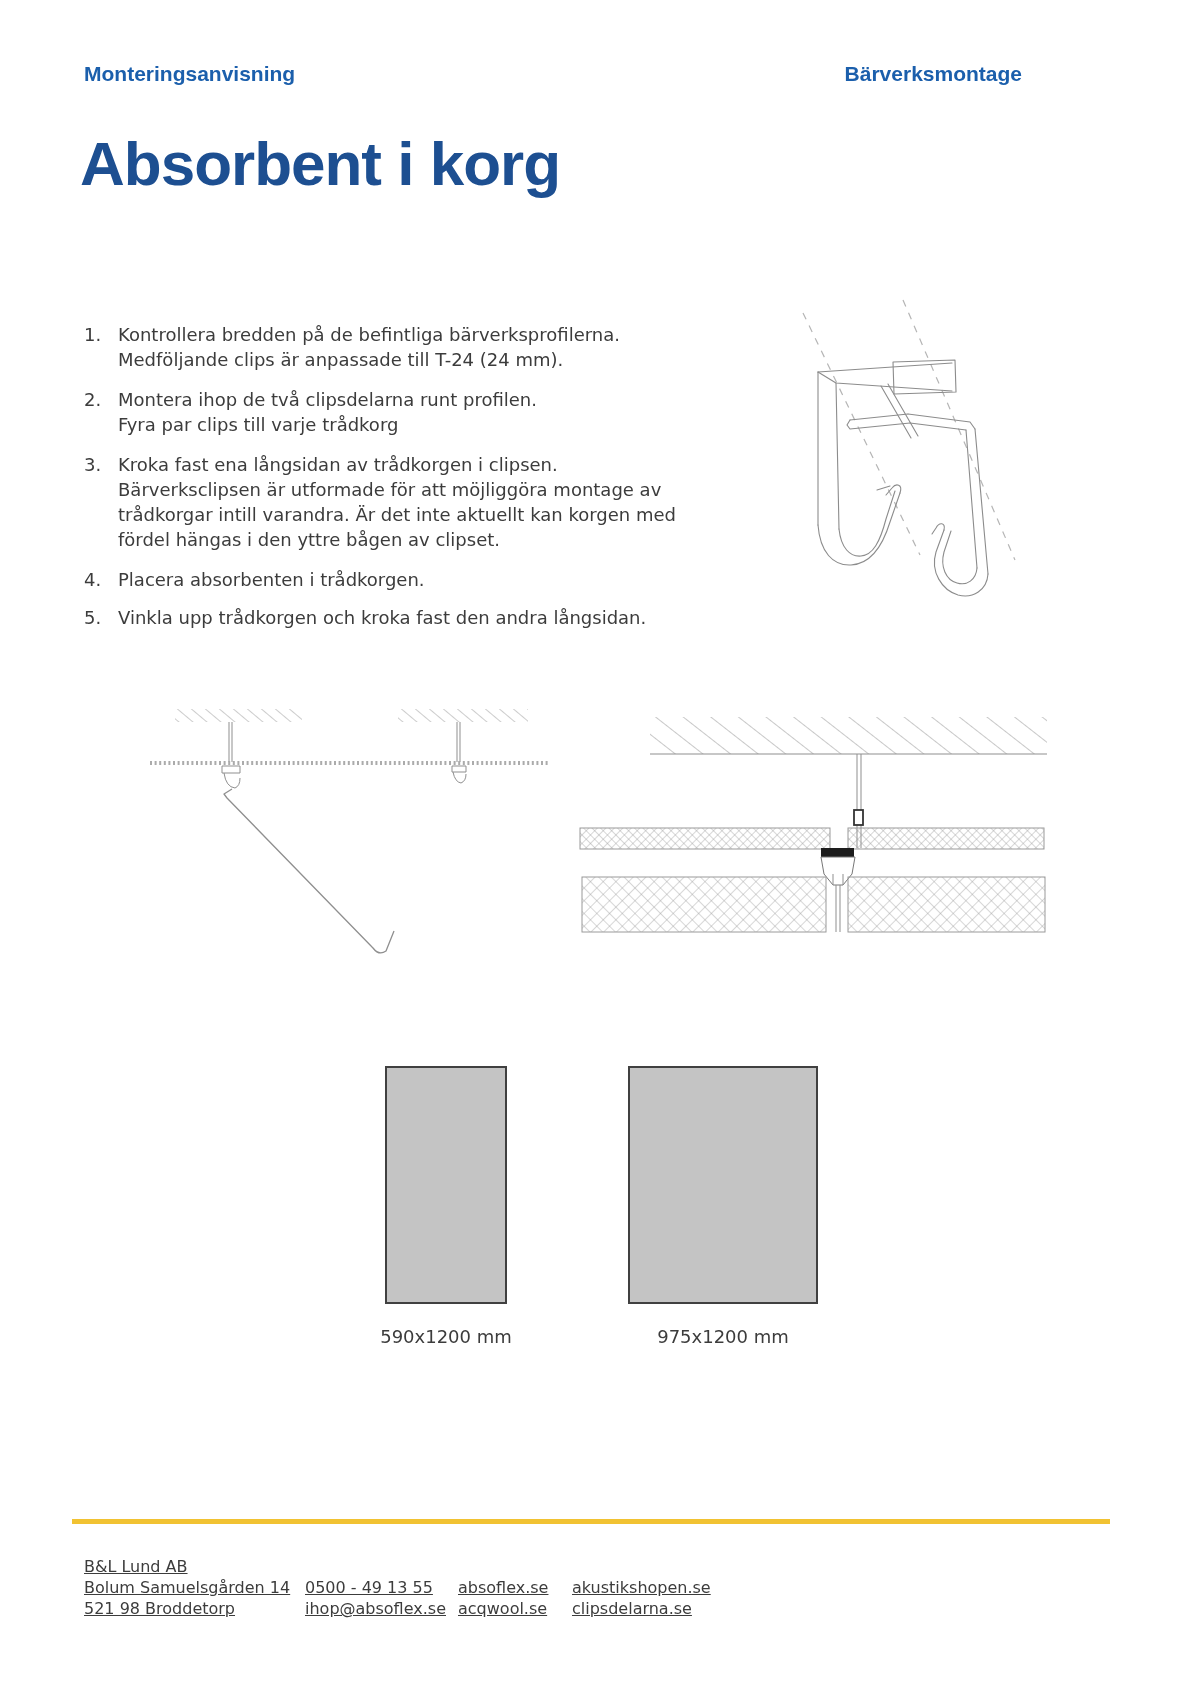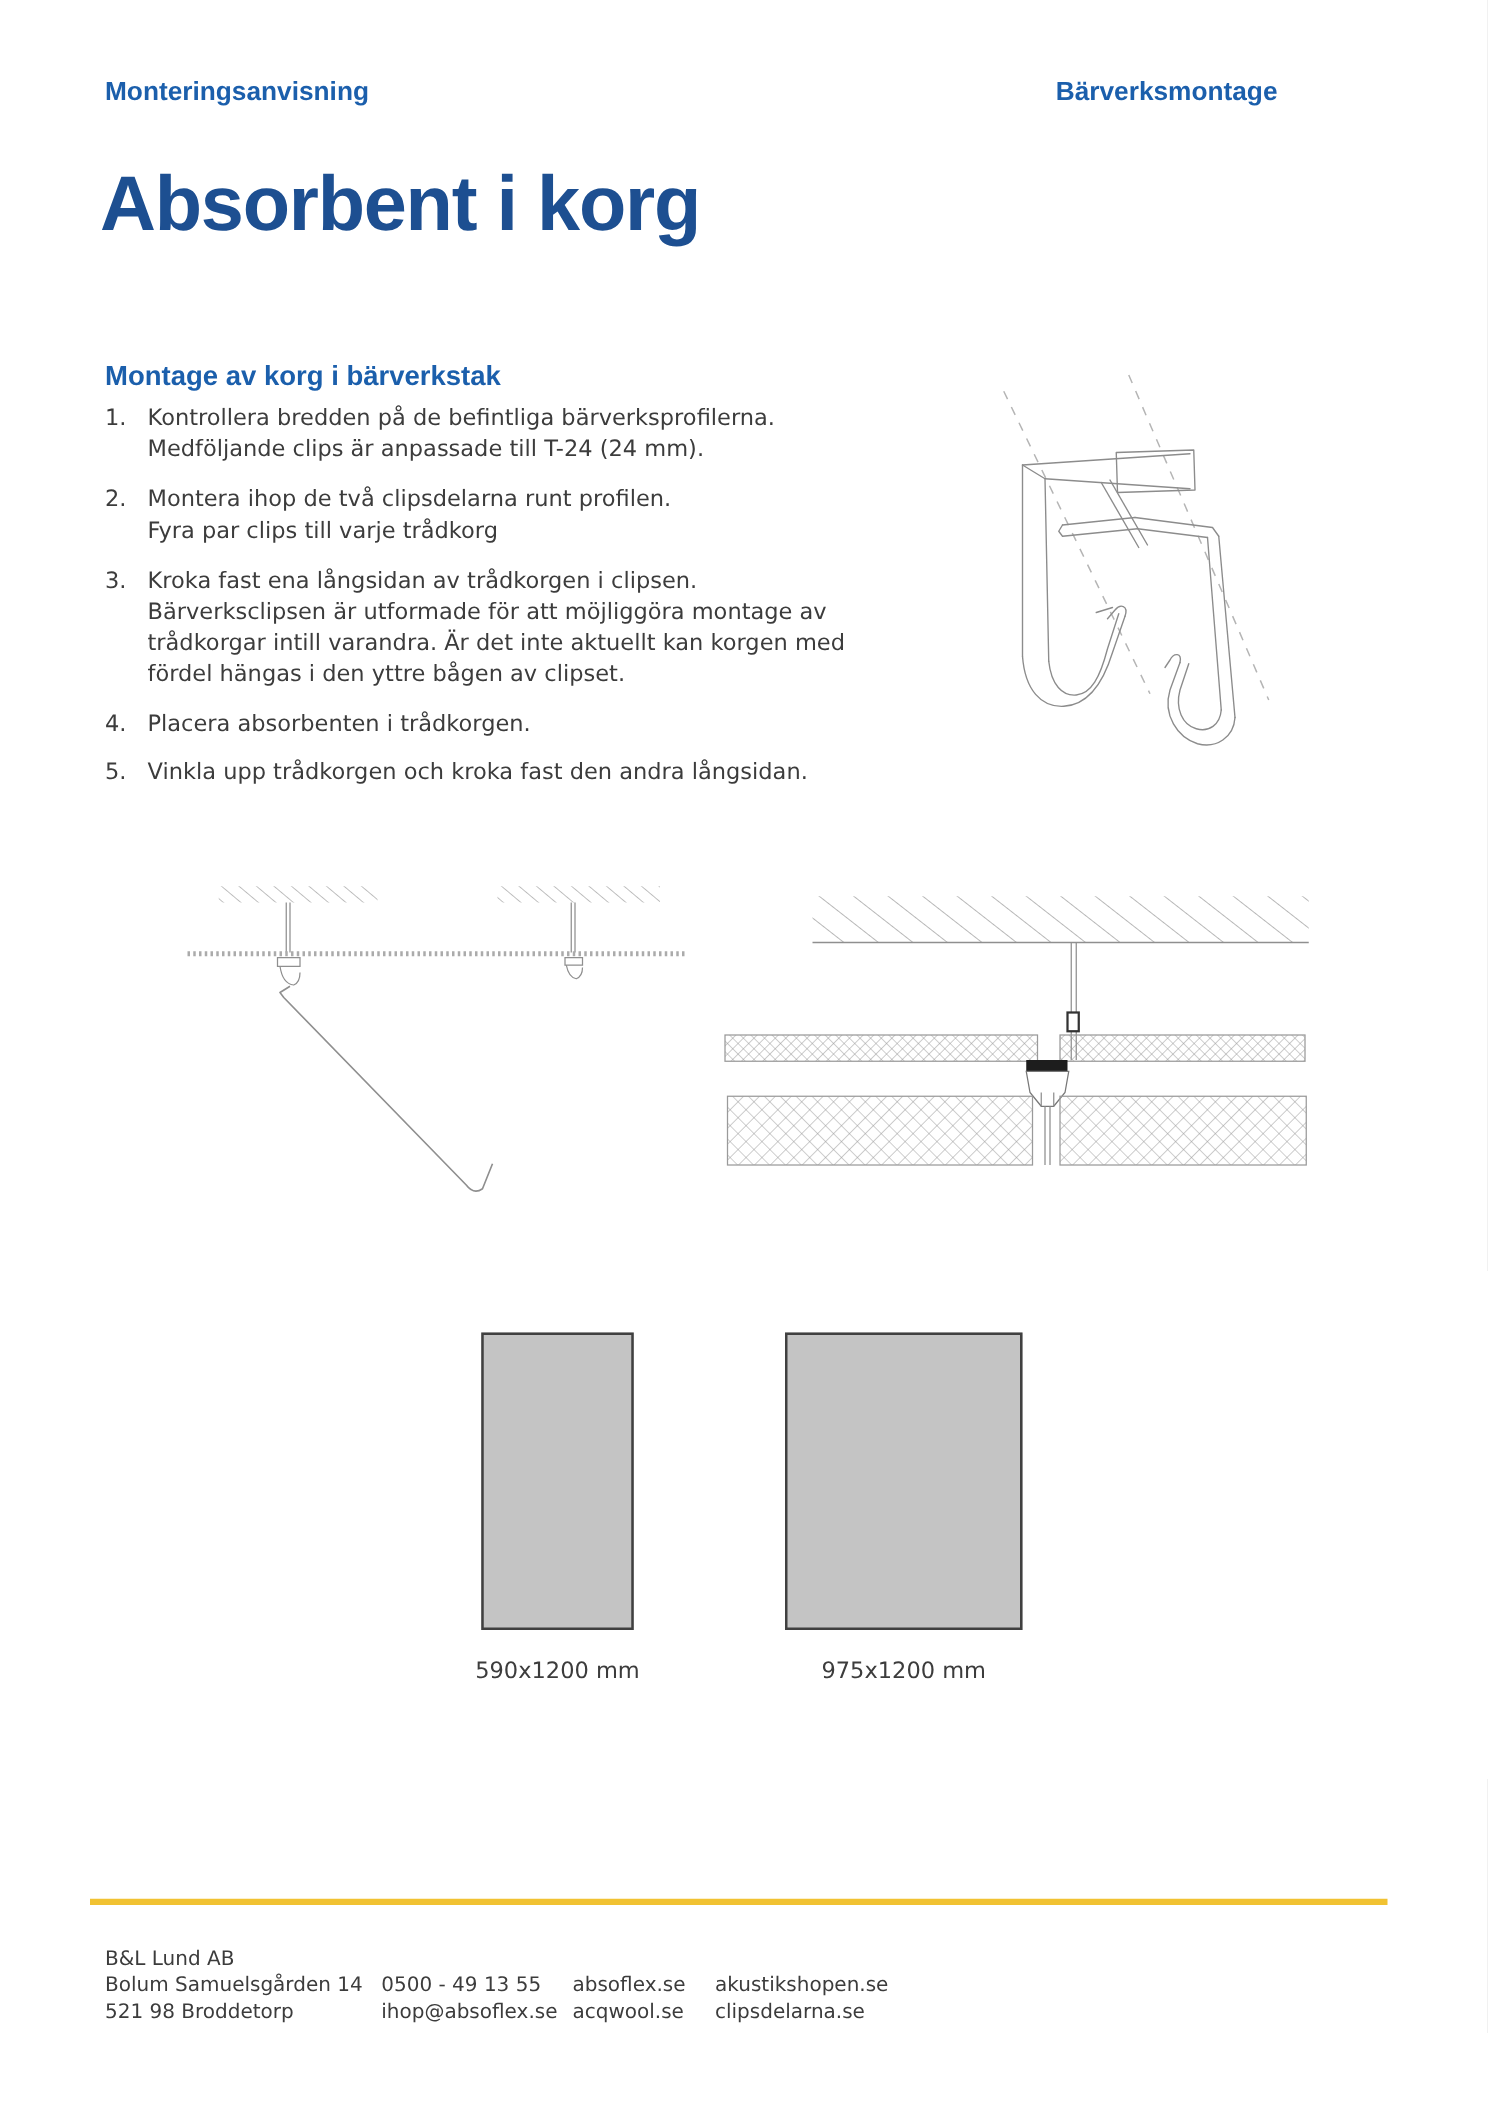--- a/index.html
+++ b/index.html
@@ -37,21 +37,21 @@
   .panel-right{left:628px;width:190px;}
   .panel-caption{
     position:absolute;top:1326px;width:140px;text-align:center;font-size:18px;
   }
   .caption-left{left:376px;}
   .caption-right{left:653px;}
   .rule-yellow{
     position:absolute;left:72px;top:1519px;width:1038px;height:5px;
     background:var(--rule-yellow,#f1c232);
   }
-  .footer-col{position:absolute;font-size:16px;line-height:21px;}
+  .footer-col{position:absolute;font-size:16px;line-height:21px;text-decoration:underline;}
   .fc-1{left:84px;top:1556px;}
   .fc-2{left:305px;top:1577px;}
   .fc-3{left:458px;top:1577px;}
   .fc-4{left:572px;top:1577px;}
   .footer-col div{white-space:nowrap;}
   .logo{position:absolute;left:808px;top:1543px;width:310px;height:92px;}
   .logo-icon{position:absolute;left:0;top:2px;}
   .logo-word{
     position:absolute;left:80px;top:-4px;
     font-family:"Liberation Sans",sans-serif;font-weight:bold;font-size:56px;
@@ -83,21 +83,20 @@
         <path d="M0,0H9M0,0V9" stroke="#9a9a9a" stroke-width="0.8" fill="none"></path>
       </pattern>
     </defs>
   </svg>
 
   <div class="hdr-label hdr-left">Monteringsanvisning</div>
   <div class="hdr-label hdr-right">Bärverksmontage</div>
 
   <div class="doc-title">Absorbent i korg</div>
 
-  <div class="section-heading">Montage av korg i bärverkstak</div>
 
   <div class="steps">
     <div class="step">
       <span class="step-num">1.</span>
       <span class="step-text">Kontrollera bredden på de befintliga bärverksprofilerna.
 Medföljande clips är anpassade till T-24 (24 mm).</span>
     </div>
     <div class="step">
       <span class="step-num">2.</span>
       <span class="step-text">Montera ihop de två clipsdelarna runt profilen.

